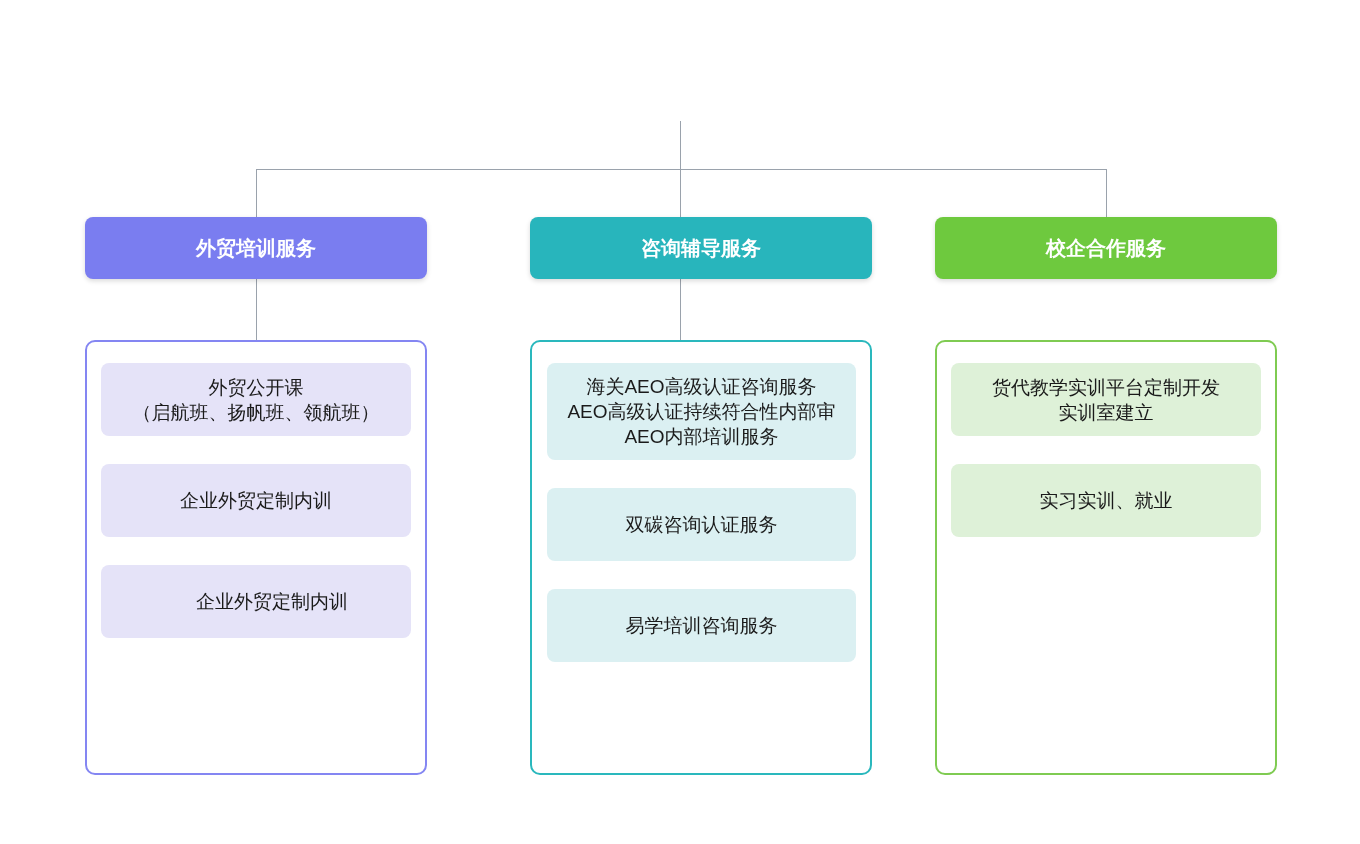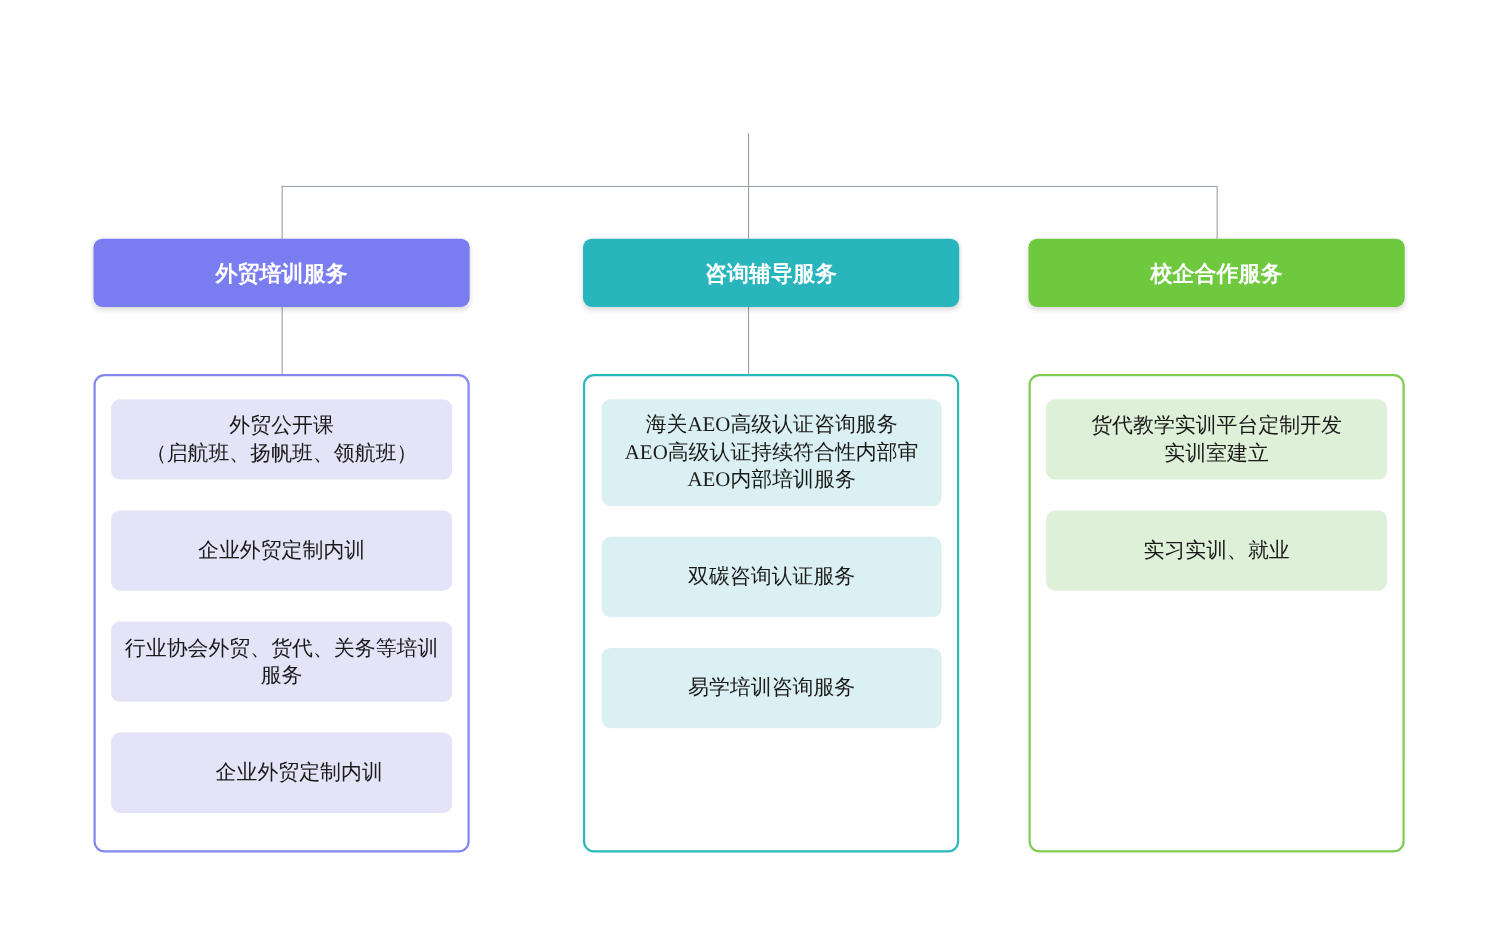--- a/index.html
+++ b/index.html
@@ -54,21 +54,20 @@
     width: 342px;
     height: 435px;
     box-sizing: border-box;
     background: #ffffff;
     border: 2px solid #cccccc;
     border-radius: 10px;
     display: flex;
     flex-direction: column;
     gap: 28px;
     padding: 21px 14px;
-    font-family: Liberation Serif, serif;
   }
   .branch-item {
     box-sizing: border-box;
     min-height: 73px;
     border-radius: 8px;
     display: flex;
     align-items: center;
     justify-content: center;
     text-align: center;
     padding: 11px 12px;
@@ -95,21 +94,20 @@
   <div class="connector" style="left: 680px; top: 279px; width: 1px; height: 61px; background-color: rgb(154, 162, 172);"></div>
 
 
   <div class="branch-header col-1" style="background-color: rgb(122, 125, 240);">
     <span>外贸培训服务</span>
   </div>
   <div class="branch-container col-1" style="border-color: rgb(132, 134, 242);">
     <div class="branch-item" style="background-color: rgb(229, 227, 248);">外贸公开课
 （启航班、扬帆班、领航班）</div>
     <div class="branch-item" style="background-color: rgb(229, 227, 248);">企业外贸定制内训</div>
-    <div class="branch-item" style="background-color: rgb(229, 227, 248);">行业协会外贸、货代、关务等培训服务</div>
     <div class="branch-item" style="background-color: rgb(229, 227, 248); padding-left: 44px;">企业外贸定制内训</div>
   </div>
 
   <div class="branch-header col-2" style="background-color: rgb(40, 181, 188);">
     <span>咨询辅导服务</span>
   </div>
   <div class="branch-container col-2" style="border-color: rgb(42, 184, 189); padding-left: 15px;">
     <div class="branch-item" style="background-color: rgb(219, 240, 242);">海关AEO高级认证咨询服务
 AEO高级认证持续符合性内部审
 AEO内部培训服务</div>

